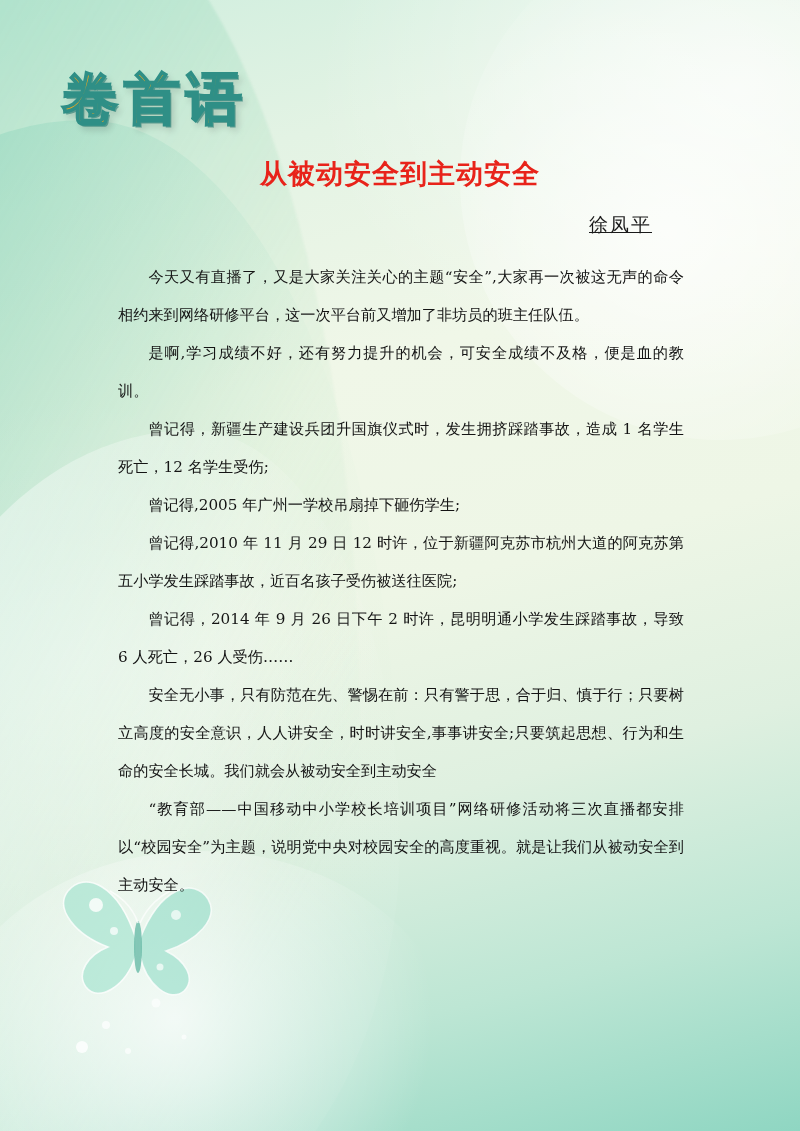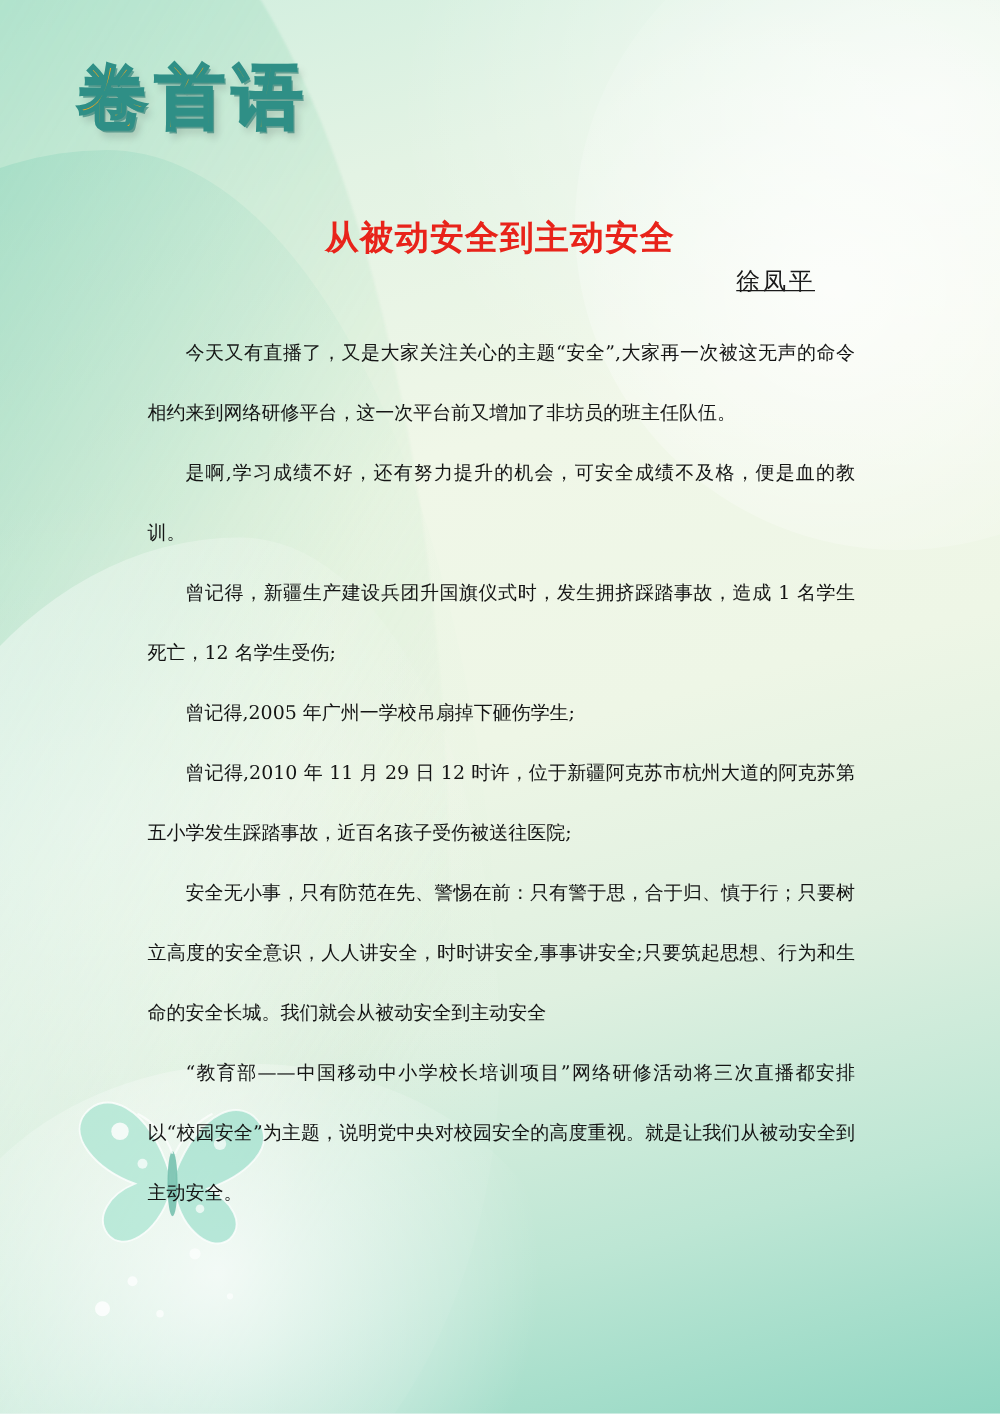--- a/index.html
+++ b/index.html
@@ -87,39 +87,39 @@
     left: 60px;
     bottom: 60px;
     width: 160px;
     height: 120px;
   }
 
   
   .masthead {
     position: absolute;
     left: 62px;
-    top: 48px;
+    top: 68px;
     font-family: "DejaVu Serif", serif;
     font-size: 56px;
     font-weight: 700;
     letter-spacing: 6px;
     color: #f6a81c;
     -webkit-text-stroke: 2px #2f8f86;
     text-shadow:
       2px 2px 0 rgba(21,112,104,0.55),
       4px 5px 7px rgba(0,0,0,0.18);
     line-height: 1.1;
     white-space: nowrap;
   }
 
   .title {
     position: absolute;
     left: 0;
     right: 0;
-    top: 172px;
+    top: 156px;
     text-align: center;
     font-family: "DejaVu Sans", sans-serif;
     font-size: 27px;
     font-weight: 700;
     color: #e8231a;
     letter-spacing: 1px;
   }
 
   .author {
     position: absolute;
@@ -132,21 +132,21 @@
     text-decoration: underline;
   }
 
   .article {
     position: absolute;
     left: 118px;
     top: 258px;
     width: 566px;
     font-family: "DejaVu Serif", serif;
     font-size: 15.2px;
-    line-height: 48px;
+    line-height: 38px;
     color: #141414;
     text-align: justify;
     text-justify: inter-ideograph;
   }
   .article p {
     margin: 0 0 0 0;
     text-indent: 2em;
   }
 </style>
 </head>
@@ -187,17 +187,18 @@
   <div class="title">从被动安全到主动安全</div>
 
   <div class="author">徐凤平</div>
 
   <div class="article">
     <p>今天又有直播了，又是大家关注关心的主题“安全”,大家再一次被这无声的命令相约来到网络研修平台，这一次平台前又增加了非坊员的班主任队伍。</p>
     <p>是啊,学习成绩不好，还有努力提升的机会，可安全成绩不及格，便是血的教训。</p>
     <p>曾记得，新疆生产建设兵团升国旗仪式时，发生拥挤踩踏事故，造成 1 名学生死亡，12 名学生受伤;</p>
     <p>曾记得,2005 年广州一学校吊扇掉下砸伤学生;</p>
     <p>曾记得,2010 年 11 月 29 日 12 时许，位于新疆阿克苏市杭州大道的阿克苏第五小学发生踩踏事故，近百名孩子受伤被送往医院;</p>
+    <p>曾记得，2014 年 9 月 26 日下午 2 时许，昆明明通小学发生踩踏事故，导致 6 人死亡，26 人受伤……</p>
     <p>安全无小事，只有防范在先、警惕在前：只有警于思，合于归、慎于行；只要树立高度的安全意识，人人讲安全，时时讲安全,事事讲安全;只要筑起思想、行为和生命的安全长城。我们就会从被动安全到主动安全</p>
     <p>“教育部——中国移动中小学校长培训项目”网络研修活动将三次直播都安排以“校园安全”为主题，说明党中央对校园安全的高度重视。就是让我们从被动安全到主动安全。</p>
   </div>
 
 </div>
 
 </body></html>

